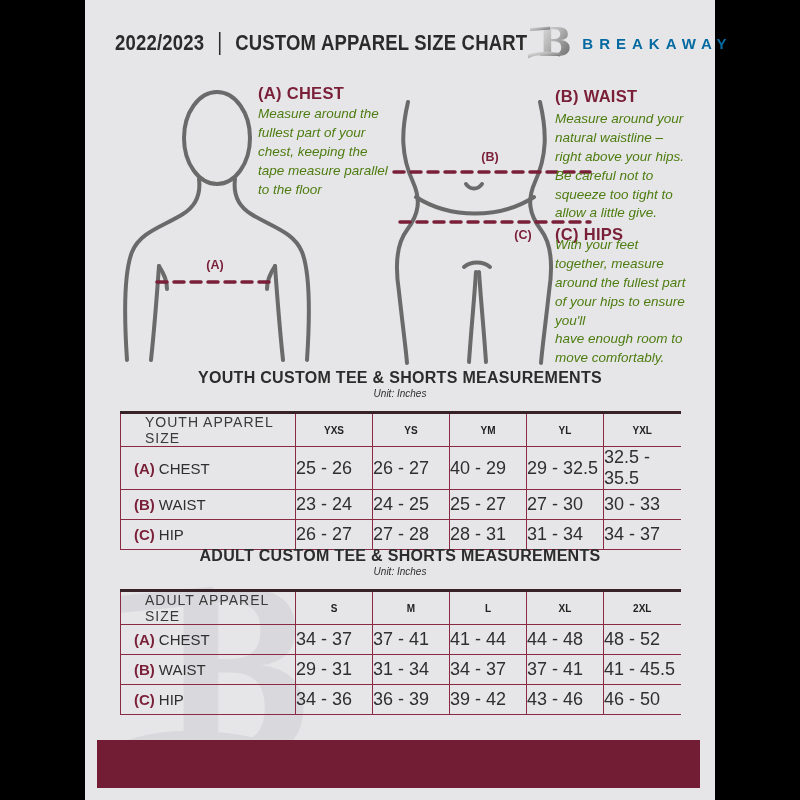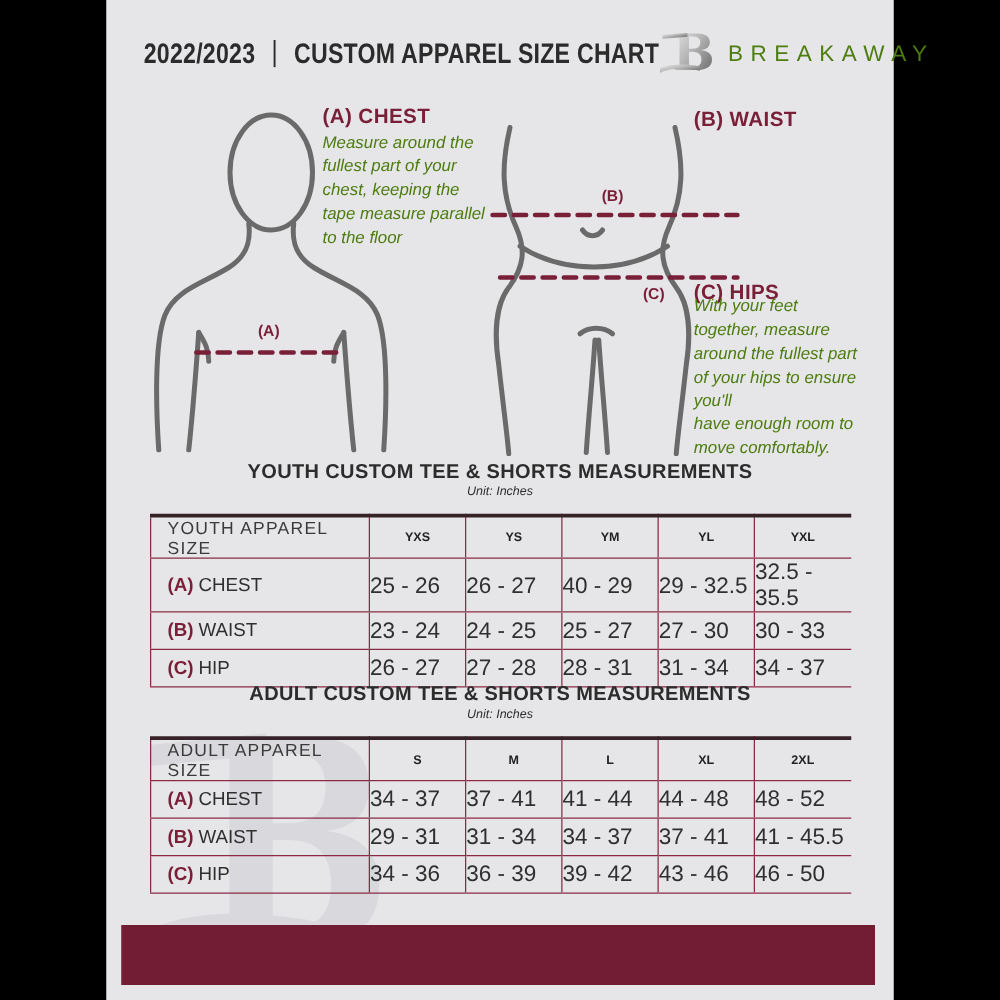--- a/index.html
+++ b/index.html
@@ -20,21 +20,21 @@
 
   
   .header { position:absolute; left:0; top:20px; width:630px; height:46px;
             display:flex; align-items:center; justify-content:space-between;
             padding:0 25px 0 30px; }
   .header-left { display:flex; align-items:center; gap:13px;
                  transform:scaleY(1.22); transform-origin:left center; }
   .header-left .txt { font-size:18.5px; font-weight:bold; color:#2b2b2b; letter-spacing:.2px; white-space:nowrap; }
   .header-sep { font-size:19px; font-weight:normal; color:#2b2b2b; }
   .header-right { display:flex; align-items:center; gap:9px; }
-  .brand-name { font-size:18px; font-weight:normal; color:#4d7c0f; letter-spacing:6px; white-space:nowrap; }
+  .brand-name { font-size:15px; font-weight:bold; color:#0369a1; letter-spacing:6px; white-space:nowrap; }
 
   
   .fig { position:absolute; }
   .fig svg { display:block; }
   .measure-label { position:absolute; width:40px; text-align:center;
                    font-size:12.5px; font-weight:bold; color:#7a1f38; }
 
   
   .instr-head { position:absolute; font-size:16.5px; font-weight:bold; color:#7a1f38; letter-spacing:.3px; }
   .instr-body { position:absolute; font-size:13.5px; line-height:1.4; font-style:italic;
@@ -46,21 +46,21 @@
   .tbl-unit  { position:absolute; left:0; width:630px; text-align:center;
                font-size:10px; font-style:italic; color:#2e2e2e; }
   .size-table { position:absolute; left:35px; width:560px; border-collapse:collapse;
                 table-layout:fixed; border-top:3px solid #362227; border-left:1.5px solid #8a2b45; }
   .size-table col.c0 { width:175px; }
   .size-table col.cv { width:77px; }
   .size-table th, .size-table td { border-bottom:1.5px solid #8a2b45; background:transparent; }
   .size-table th + th, .size-table td + td { border-left:1.5px solid #8a2b45; }
   .size-table .head-row th { height:31px; font-size:10px; font-weight:bold; color:#222; text-align:center; }
   .size-table .head-row th.apparel { font-weight:normal; font-size:14px; color:#3a3a3a;
-                                     letter-spacing:1px; text-align:left; padding-left:13px; }
+                                     letter-spacing:1px; text-align:left; padding-left:24px; }
   .size-table td { height:30px; font-size:18px; color:#2f2f2f; }
   .size-table td.rowlab { text-align:left; padding-left:13px; font-size:15px; }
   .size-table td.rowlab .pfx { color:#7a1f38; font-weight:bold; margin-right:4px; }
 
   
   .footer-bar { position:absolute; left:12px; top:740px; width:603px; height:48px;
                 background:#721d33; z-index:2; }
 </style>
 </head>
 <body>
@@ -138,20 +138,26 @@
       <div class="measure-label" style="left:418px; top:228px;">(C)</div>
 
       <div class="instr-head" style="left:173px; top:84px;">(A) CHEST</div>
       <div class="instr-body" style="left:173px; top:105px; width:180px;">Measure around the
 fullest part of your
 chest, keeping the
 tape measure parallel
 to the floor</div>
 
       <div class="instr-head" style="left:470px; top:87px;">(B) WAIST</div>
+      <div class="instr-body" style="left:470px; top:110px; width:160px;">Measure around your
+natural waistline –
+right above your hips.
+Be careful not to
+squeeze too tight to
+allow a little give.</div>
 
       <div class="instr-head" style="left:470px; top:225px;">(C) HIPS</div>
       <div class="instr-body" style="left:470px; top:236px; width:170px;">With your feet
 together, measure
 around the fullest part
 of your hips to ensure
 you'll
 have enough room to
 move comfortably.</div>
 

